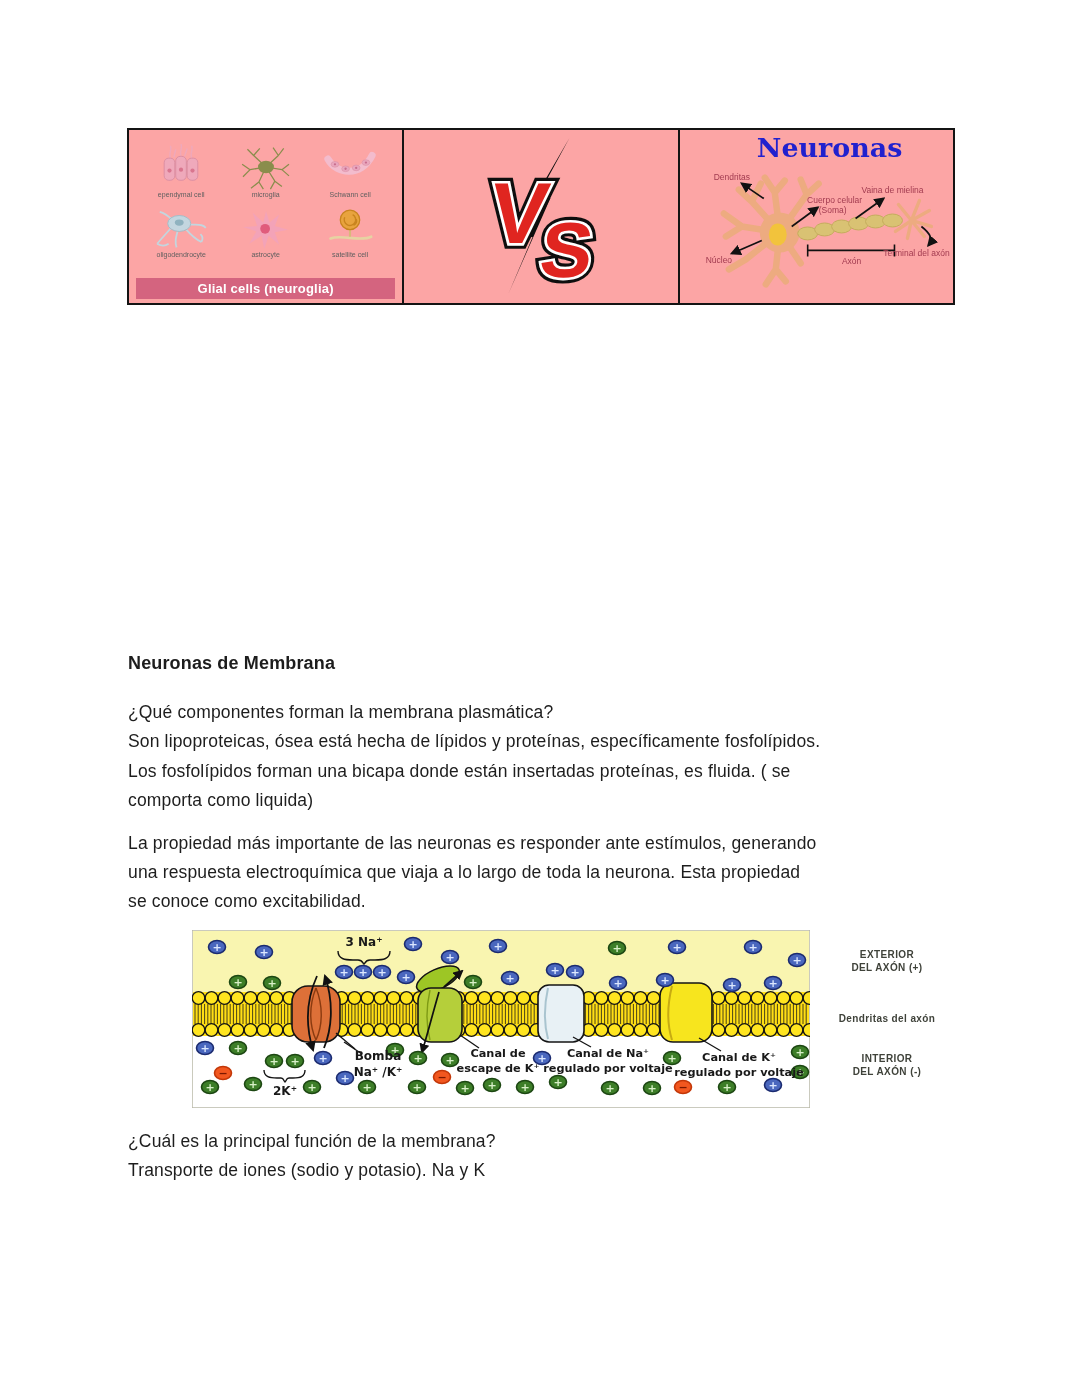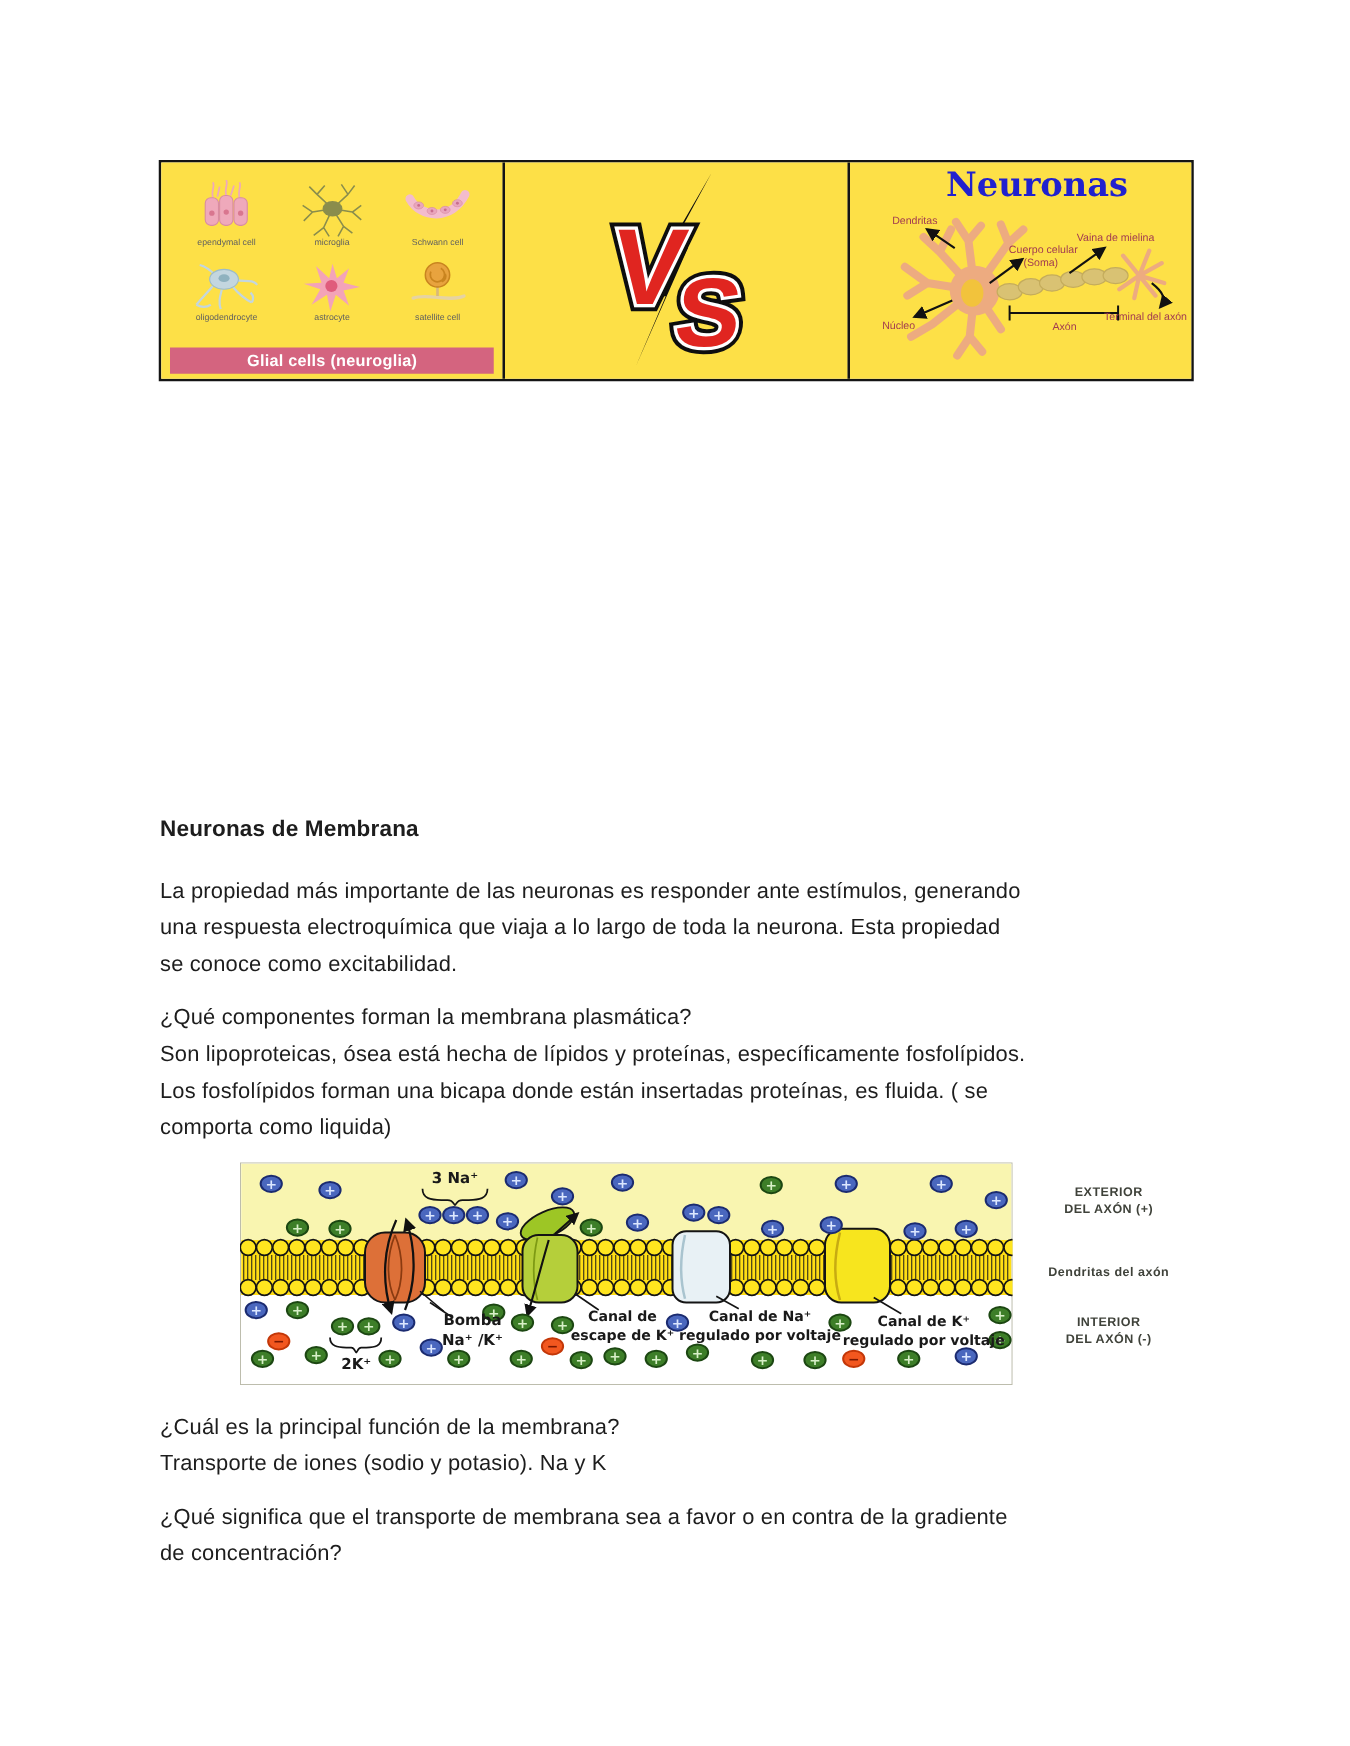--- a/index.html
+++ b/index.html
@@ -2,21 +2,21 @@
 <html><head>
 <meta charset="utf-8">
 <style>
   html,body{margin:0;padding:0;background:#fff;}
   .page{position:relative;width:1080px;height:1397px;background:#fff;overflow:hidden;
         font-family:"Liberation Sans",sans-serif;color:#1d1d1d;}
 
   
   .doc-table{position:absolute;left:127px;top:128px;width:828px;height:177px;
              display:flex;border:2px solid #141414;box-sizing:border-box;}
-  .doc-cell{flex:1;position:relative;background:#fde047;box-sizing:border-box;overflow:hidden;}
+  .doc-cell{flex:1;position:relative;background:#fca5a5;box-sizing:border-box;overflow:hidden;}
   .doc-cell + .doc-cell{border-left:2px solid #141414;}
 
   
   .glial-grid{position:absolute;left:10px;top:14px;right:10px;
               display:grid;grid-template-columns:1fr 1fr 1fr;grid-row-gap:6px;}
   .glial-item{display:flex;flex-direction:column;align-items:center;margin:0;}
   .glial-item svg{width:60px;height:46px;display:block;}
   .glial-item figcaption{font-size:7px;color:#5f5f5f;margin-top:1px;white-space:nowrap;}
   .glial-banner{position:absolute;left:7px;right:7px;bottom:4px;height:21px;
                 background:#d4647f;color:#fff;font-weight:bold;font-size:13px;
@@ -210,27 +210,27 @@
           <text class="neuron-label" x="39" y="133" text-anchor="middle">Núcleo</text>
           <text class="neuron-label" x="172" y="134" text-anchor="middle">Axón</text>
           <text class="neuron-label" x="237" y="126" text-anchor="middle">Terminal del axón</text>
         </svg>
       </div>
     </div>
   </div>
 
   <div class="doc-body">
     <p class="heading">Neuronas de Membrana</p>
-    <p>La propiedad más importante de las neuronas es responder ante estímulos, generando
-una respuesta electroquímica que viaja a lo largo de toda la neurona. Esta propiedad
-se conoce como excitabilidad.</p>
     <p>¿Qué componentes forman la membrana plasmática?
 Son lipoproteicas, ósea está hecha de lípidos y proteínas, específicamente fosfolípidos.
 Los fosfolípidos forman una bicapa donde están insertadas proteínas, es fluida. ( se
 comporta como liquida)</p>
+    <p>La propiedad más importante de las neuronas es responder ante estímulos, generando
+una respuesta electroquímica que viaja a lo largo de toda la neurona. Esta propiedad
+se conoce como excitabilidad.</p>
 
     <div class="membrane-figure">
       <svg id="membrane-svg" width="618" height="178" viewBox="0 0 618 178">
         <defs>
           <marker id="ah2" viewBox="0 0 10 10" refX="8" refY="5" markerWidth="6" markerHeight="6" orient="auto-start-reverse">
             <path d="M0,0 L10,5 L0,10 z" fill="#111"></path>
           </marker>
         </defs>
         <rect x="0" y="0" width="618" height="178" fill="#ffffff" stroke="#b9b9a8" stroke-width="1.5"></rect>
         <rect x="1" y="1" width="616" height="61" fill="#f9f5b0"></rect>
@@ -687,16 +687,14 @@
         <div class="side-label sl-ext" style="white-space:pre-line">EXTERIOR
 DEL AXÓN (+)</div>
         <div class="side-label sl-mem">Dendritas del axón</div>
         <div class="side-label sl-int" style="white-space:pre-line">INTERIOR
 DEL AXÓN (-)</div>
       </div>
     </div>
 
     <p>¿Cuál es la principal función de la membrana?
 Transporte de iones (sodio y potasio). Na y K</p>
-    <p>¿Qué significa que el transporte de membrana sea a favor o en contra de la gradiente
-de concentración?</p>
   </div>
 </div>
 
 </body></html>

